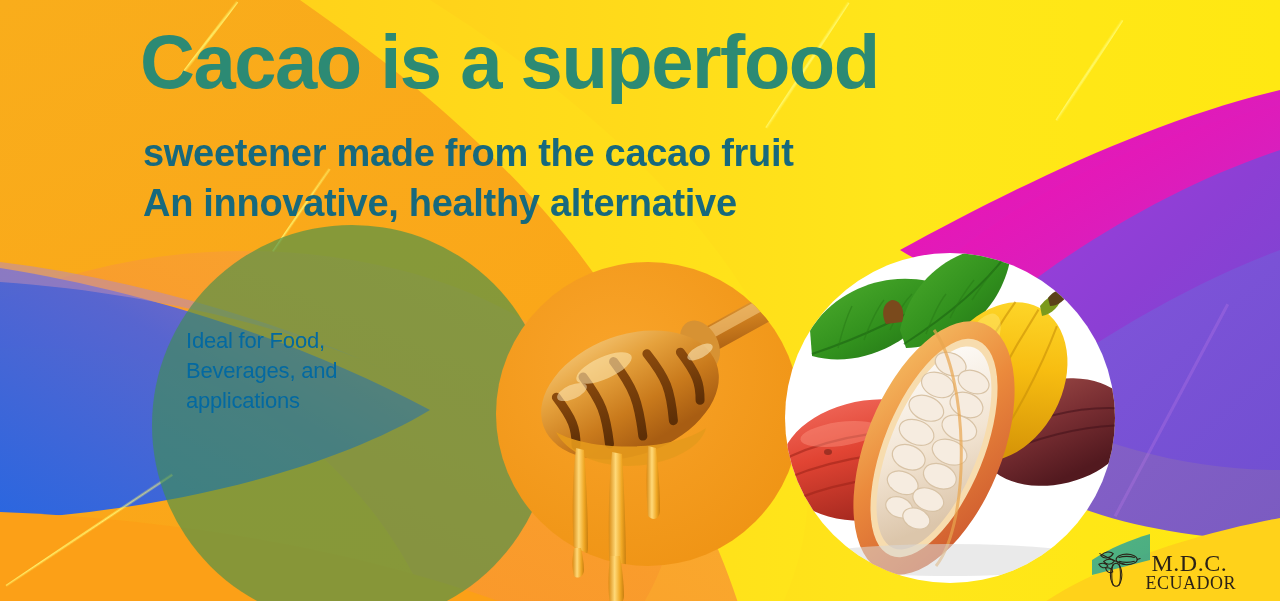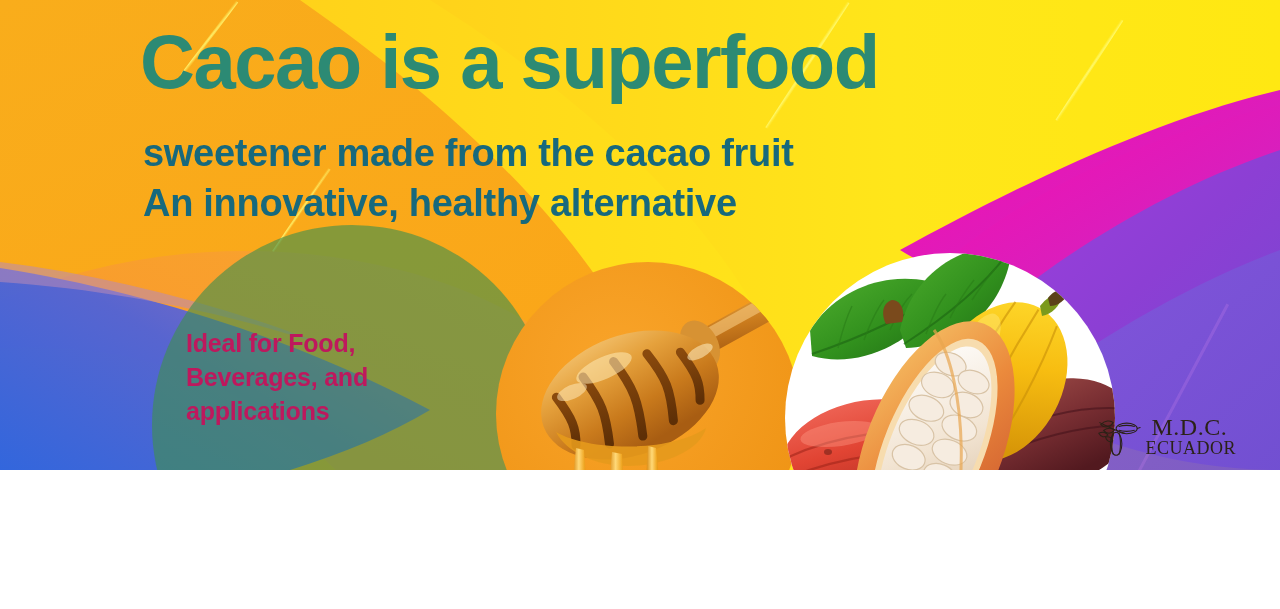--- a/index.html
+++ b/index.html
@@ -3,21 +3,21 @@
 <meta charset="utf-8">
 <style>
   html, body {
     margin: 0;
     padding: 0;
     background: #ffffff;
   }
   #banner {
     position: relative;
     width: 1280px;
-    height: 470px;
+    height: 601px;
     overflow: hidden;
     font-family: "Liberation Sans", sans-serif;
     background: #ffd21a;
   }
   .layer {
     position: absolute;
     top: 0; left: 0;
     width: 1280px;
     height: 609px;
     pointer-events: none;
@@ -45,36 +45,36 @@
     color: #17697d;
     letter-spacing: -0.3px;
     z-index: 30;
     white-space: nowrap;
   }
   #feature-text {
     position: absolute;
     left: 186px;
     top: 326px;
     width: 330px;
-    font-size: 25px;
-    font-weight: 700;
+    font-size: 22px;
+    font-weight: 400;
     line-height: 1.36;
-    color: #be185d;
+    color: #0369a1;
     letter-spacing: -0.2px;
     z-index: 30;
   }
   #feature-text div { white-space: nowrap; }
   
   #logo {
     position: absolute;
     right: 44px;
     bottom: 8px;
     z-index: 40;
     display: flex;
-    align-items: center;
+    align-items: flex-end;
     gap: 2px;
   }
   #logo-mark { width: 48px; height: 48px; margin-top: 2px; }
   #logo-words {
     font-family: "Liberation Serif", serif;
     color: #2b2217;
     line-height: 0.98;
     letter-spacing: 0.5px;
   }
   #logo-line1 { font-size: 24px; padding-left: 6px; }

